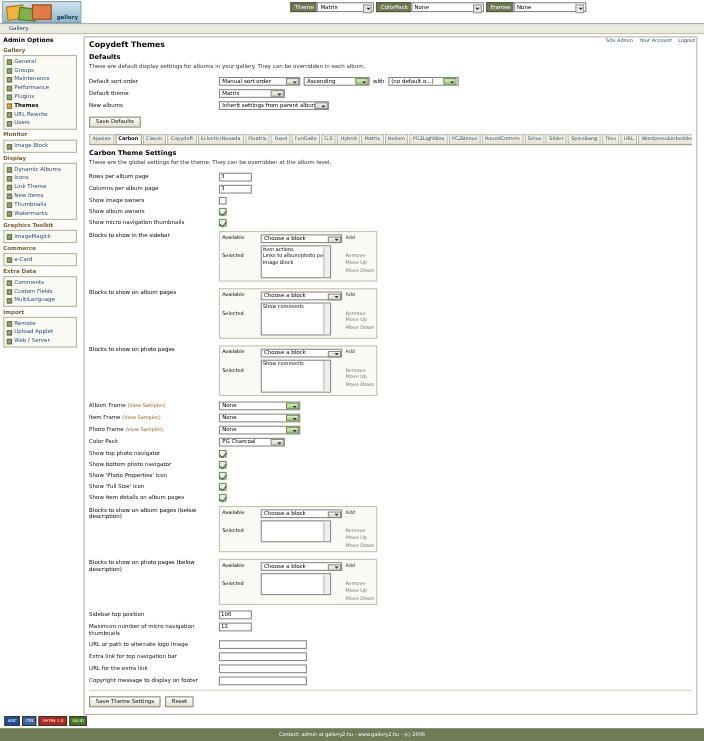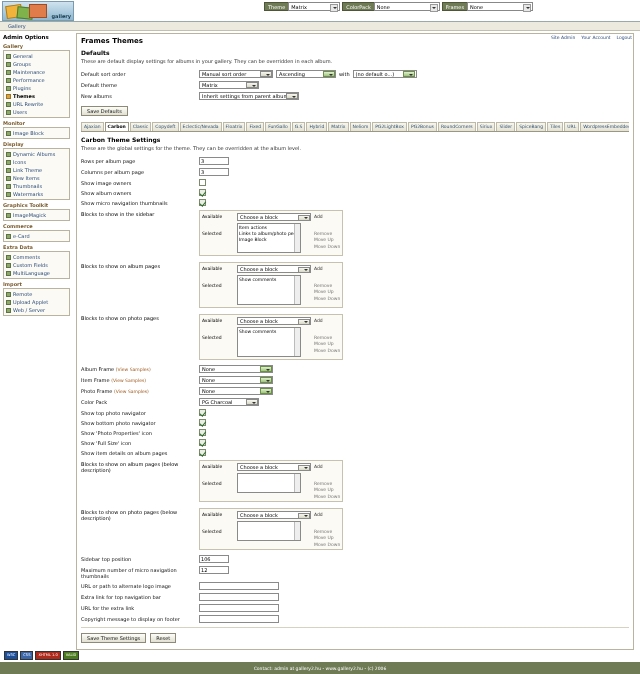--- a/index.html
+++ b/index.html
@@ -583,21 +583,21 @@
 
     <div class="main">
 
       <div class="topright-links">
         <a href="#">Site Admin</a>
         <a href="#">Your Account</a>
         <a href="#">Logout</a>
       </div>
 
       <div class="panel">
-        <div class="h1">Frames Themes</div>
+        <div class="h1">Copydeft Themes</div>
 
         <div class="h2">Defaults</div>
         <div class="desc">These are default display settings for albums in your gallery. They can be overridden in each album.</div>
 
         <div class="frow">
           <div class="lbl">Default sort order</div>
           <div class="fld">
             <span class="ddl w74">
               <span>Manual sort order</span>
               <span class="btn"></span><span class="arrow"></span>

